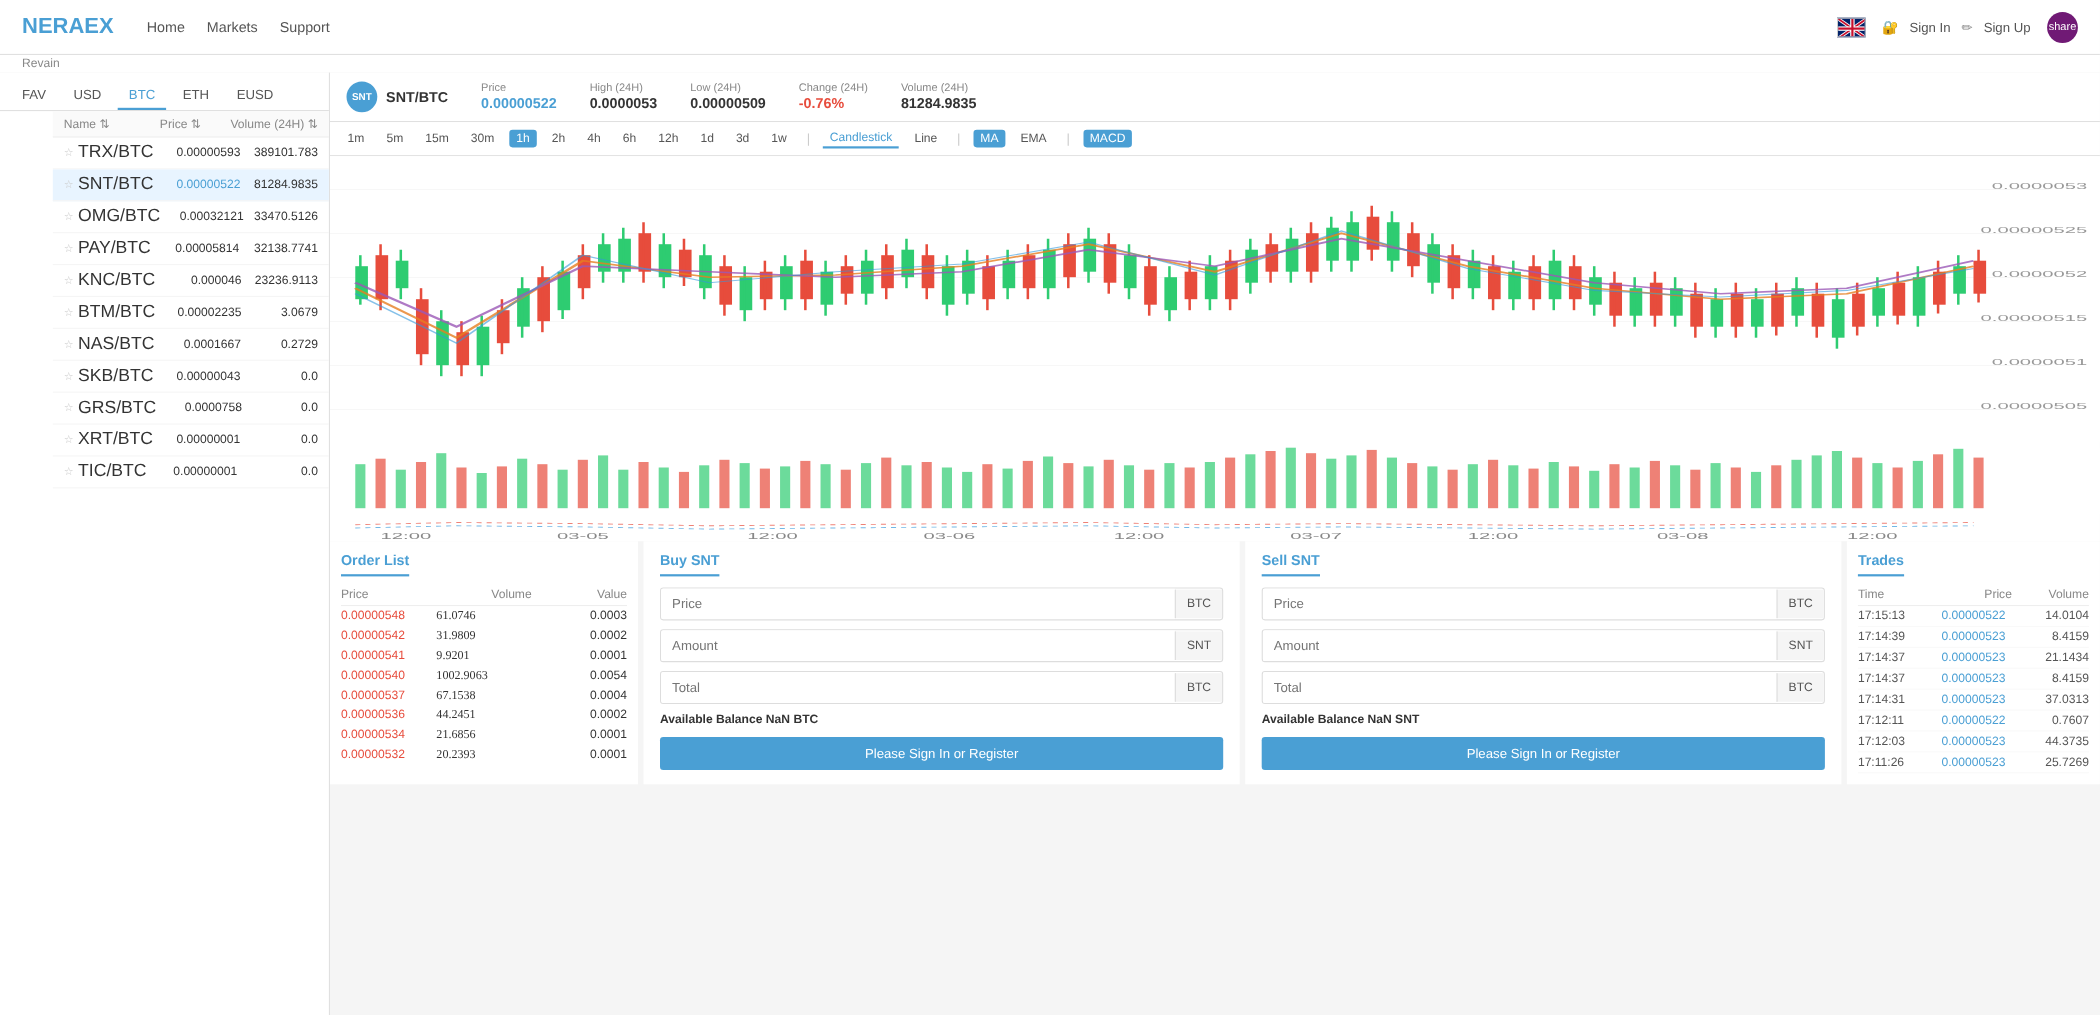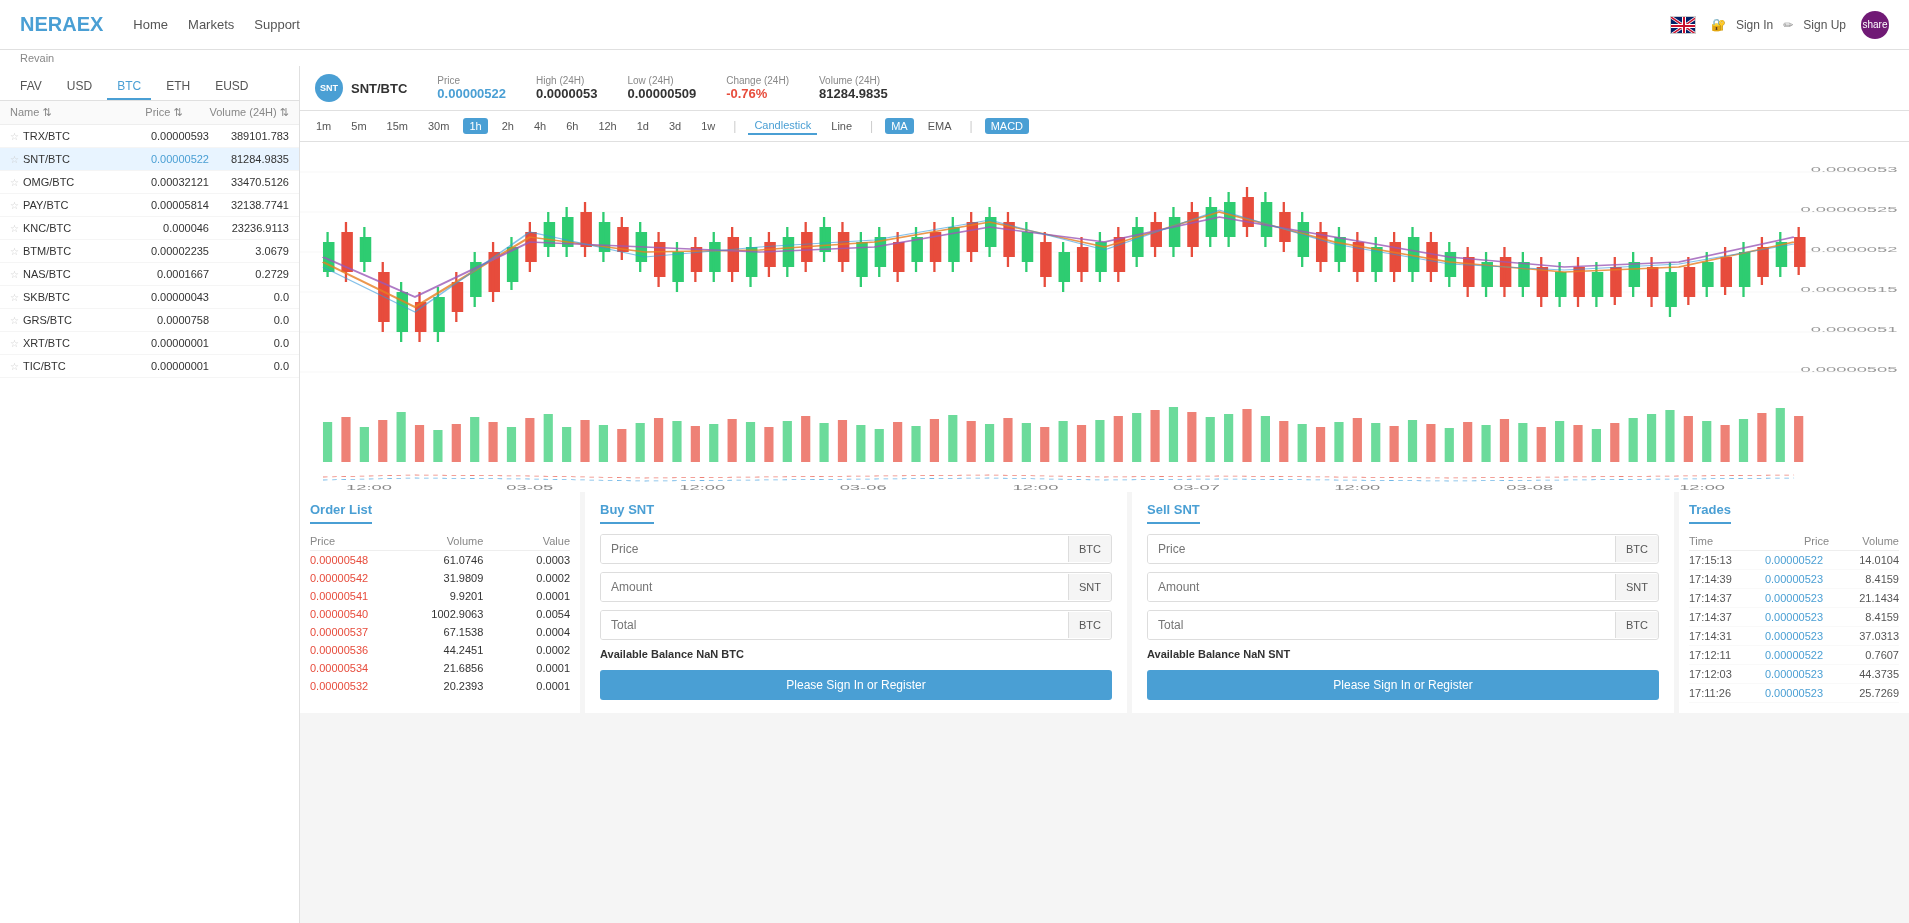--- a/index.html
+++ b/index.html
@@ -21,29 +21,29 @@
     
     .main-container { display: flex; padding: 0; background: #f5f5f5; }
     
     
     .left-panel { width: 300px; background: #fff; border-right: 1px solid #e0e0e0; min-height: calc(100vh - 50px); flex-shrink: 0; }
     .tabs-row { display: flex; border-bottom: 1px solid #e0e0e0; padding: 8px 10px 0; gap: 5px; }
     .tab { padding: 5px 10px; font-size: 12px; cursor: pointer; color: #555; border-bottom: 2px solid transparent; }
     .tab.active { color: #4a9fd4; border-bottom: 2px solid #4a9fd4; }
     .search-container { padding: 8px 10px; }
     .search-input { width: 100%; padding: 6px 10px; border: 1px solid #ddd; border-radius: 3px; font-size: 12px; color: #999; }
-    .coin-table { width: 100%; }
+    .coin-table { width: 100%; padding-left: 48px; }
     .coin-table-header { display: flex; padding: 5px 10px; border-bottom: 1px solid #eee; background: #fafafa; }
     .col-name { flex: 1; color: #888; font-size: 11px; }
     .col-price { width: 90px; text-align: center; color: #888; font-size: 11px; }
     .col-volume { width: 80px; text-align: right; color: #888; font-size: 11px; }
     .coin-row { display: flex; align-items: center; padding: 5px 10px; border-bottom: 1px solid #f5f5f5; cursor: pointer; }
     .coin-row.active { background: #e8f4ff; }
     .star { color: #ccc; margin-right: 4px; font-size: 10px; }
-    .coin-name { flex: 1; font-size: 11px; color: #333; }
+    .coin-name { flex: 1; font-size: 16px; color: #333; }
     .coin-price { width: 90px; text-align: right; font-size: 11px; color: #333; }
     .coin-price.blue { color: #4a9fd4; }
     .coin-vol { width: 80px; text-align: right; font-size: 11px; color: #333; }
 
     
     .right-panel { flex: 1; display: flex; flex-direction: column; }
     
     
     .chart-header { background: #fff; border-bottom: 1px solid #e0e0e0; padding: 8px 15px; display: flex; align-items: center; gap: 30px; }
     .pair-info { display: flex; align-items: center; gap: 8px; }
@@ -73,21 +73,21 @@
     .bottom-section { display: flex; gap: 0; background: #f5f5f5; }
     
     
     .order-list-panel { width: 280px; background: #fff; padding: 10px; flex-shrink: 0; }
     .panel-title { font-size: 13px; font-weight: bold; color: #4a9fd4; border-bottom: 2px solid #4a9fd4; padding-bottom: 5px; margin-bottom: 8px; display: inline-block; }
     .order-table-header { display: flex; padding: 3px 0; border-bottom: 1px solid #eee; }
     .order-col { flex: 1; font-size: 11px; color: #888; }
     .order-col.right { text-align: right; }
     .order-row { display: flex; padding: 3px 0; }
     .order-price { flex: 1; font-size: 11px; color: #e74c3c; }
-    .order-vol { flex: 1; text-align: right; font-size: 11px; }
+    .order-vol { flex: 1; text-align: left; font-size: 11px; font-family: Liberation Serif, serif; }
     .order-val { flex: 1; text-align: right; font-size: 11px; }
 
     
     .trade-panel { flex: 1; background: #fff; padding: 10px 15px; margin-left: 5px; }
     .trade-panel-title { font-size: 13px; font-weight: bold; color: #4a9fd4; border-bottom: 2px solid #4a9fd4; padding-bottom: 5px; margin-bottom: 10px; display: inline-block; }
     .trade-input-row { display: flex; align-items: center; margin-bottom: 8px; border: 1px solid #ddd; border-radius: 3px; overflow: hidden; }
     .trade-input { flex: 1; padding: 7px 10px; border: none; font-size: 12px; outline: none; color: #999; }
     .trade-input-suffix { padding: 7px 10px; background: #f5f5f5; font-size: 11px; color: #555; border-left: 1px solid #ddd; }
     .available-balance { font-size: 11px; color: #888; margin-bottom: 10px; }
     .available-balance span { color: #333; font-weight: bold; }

